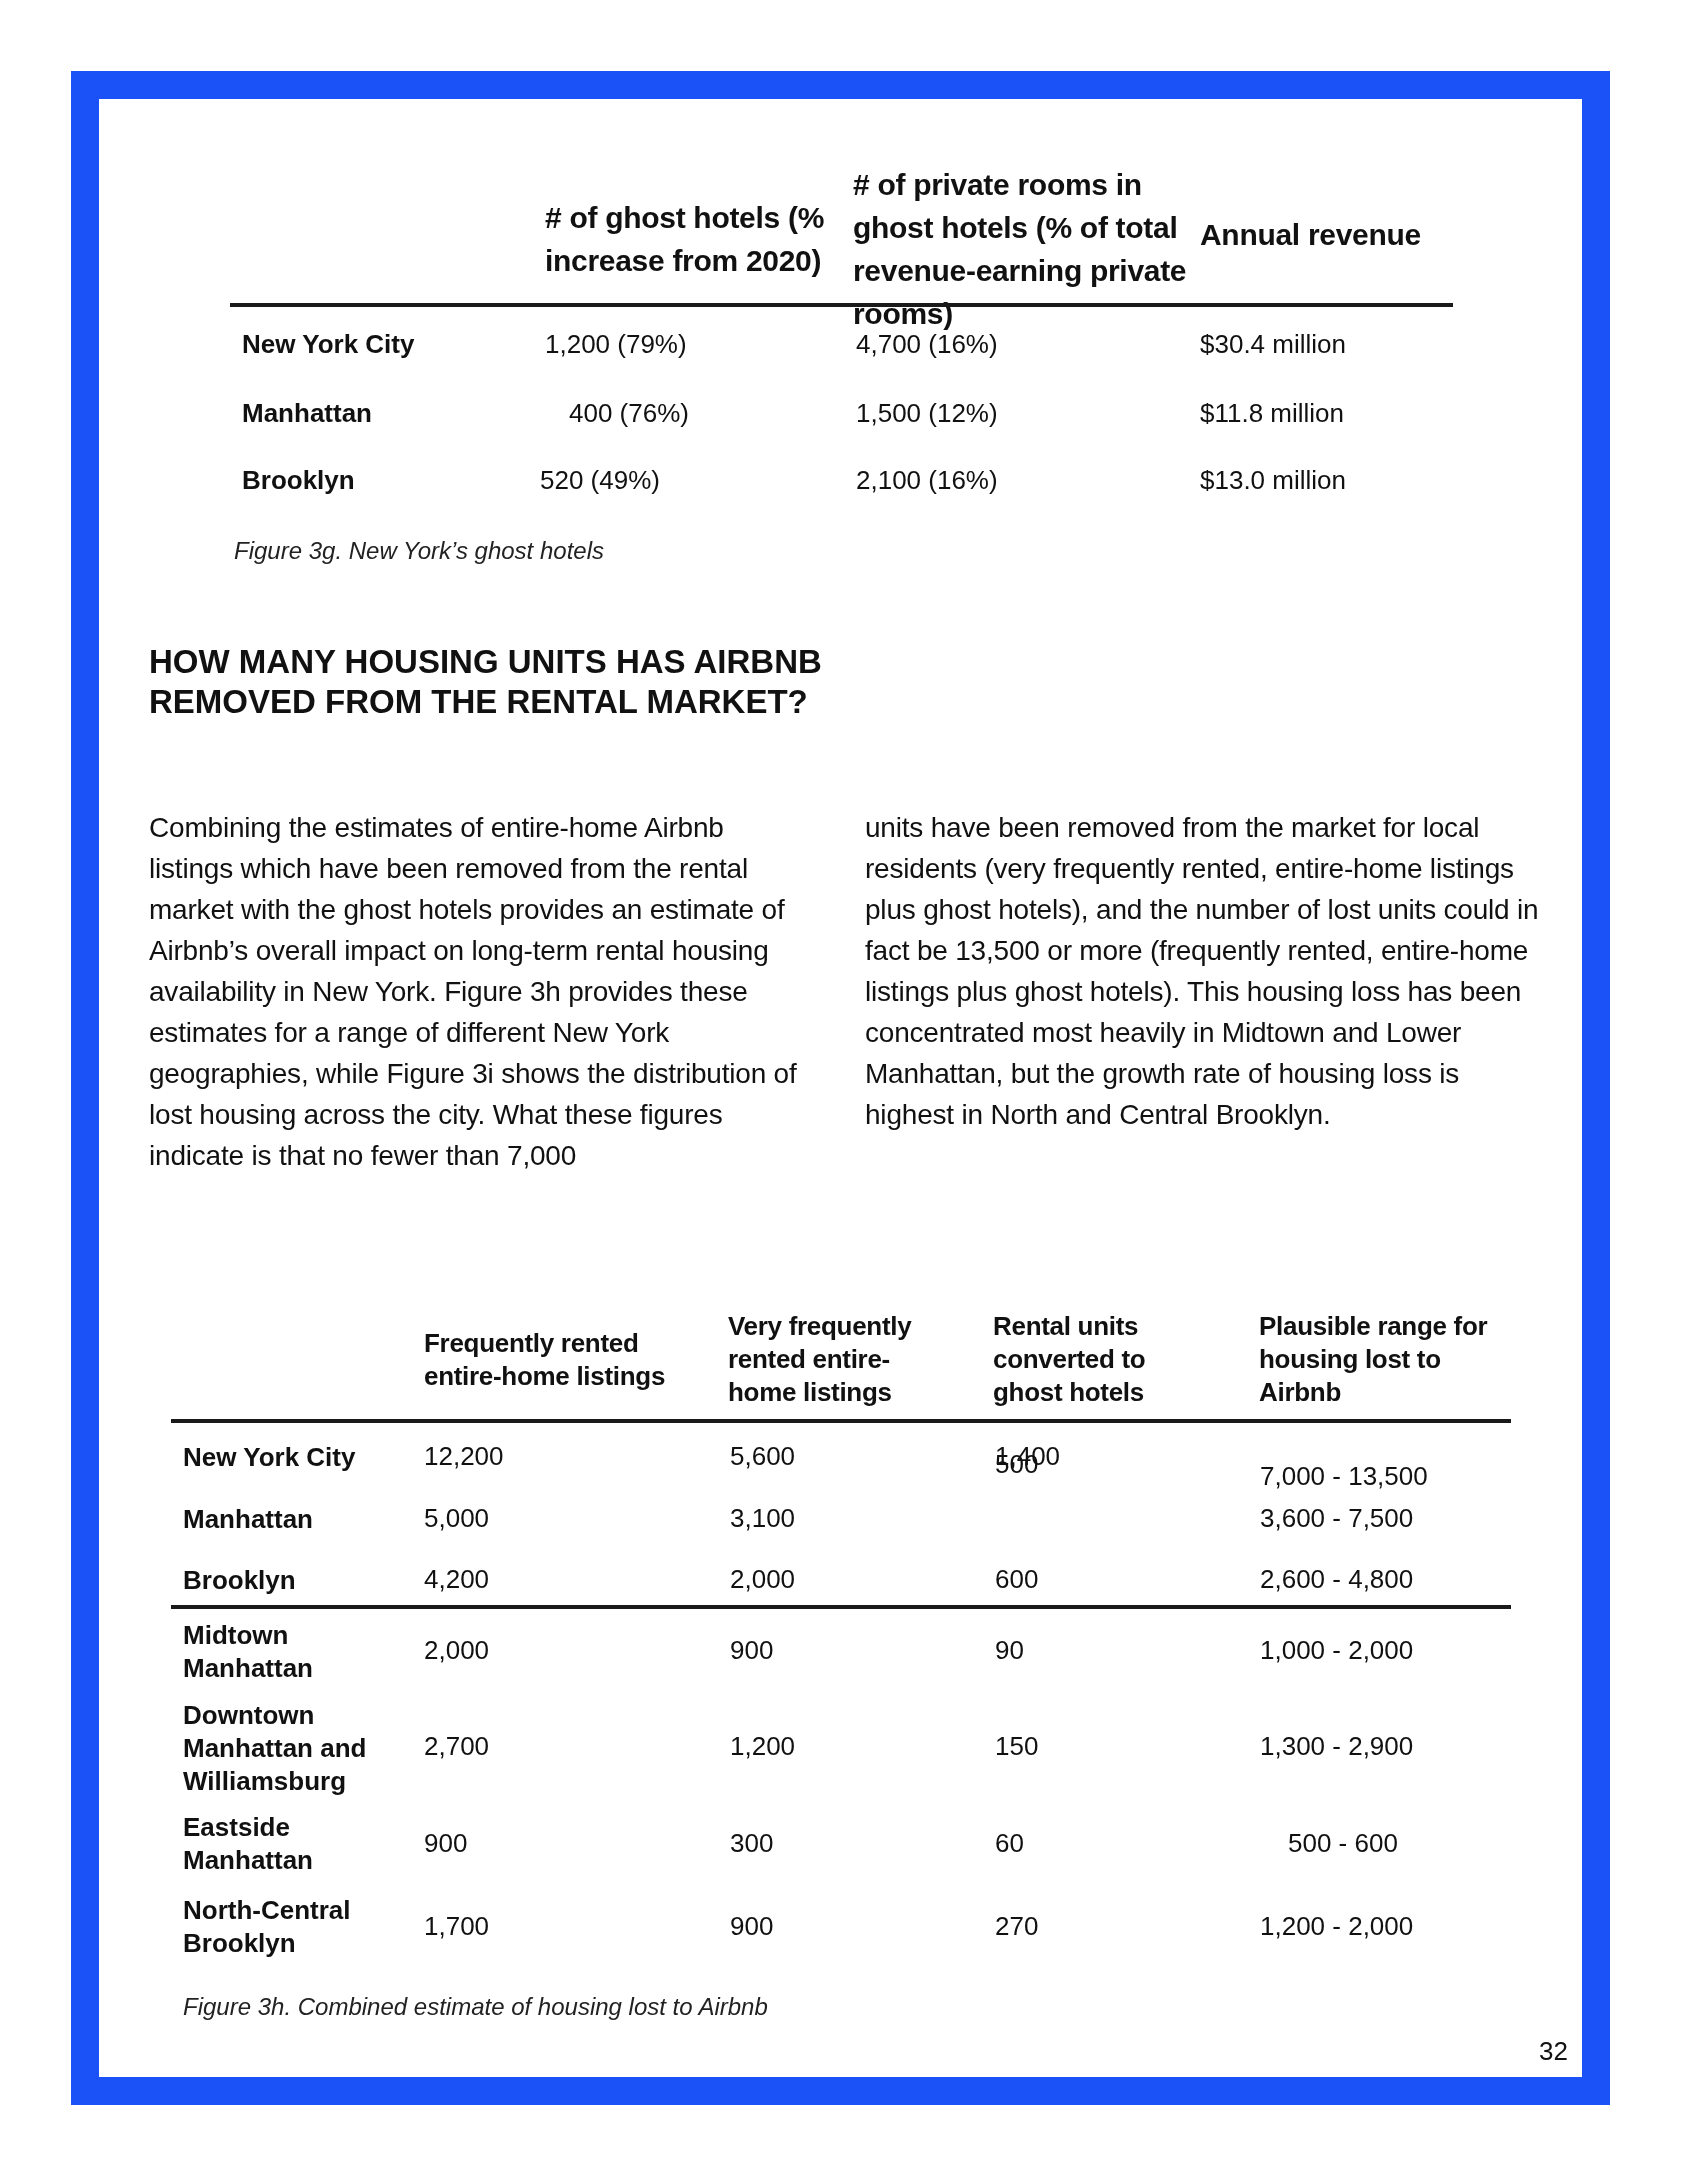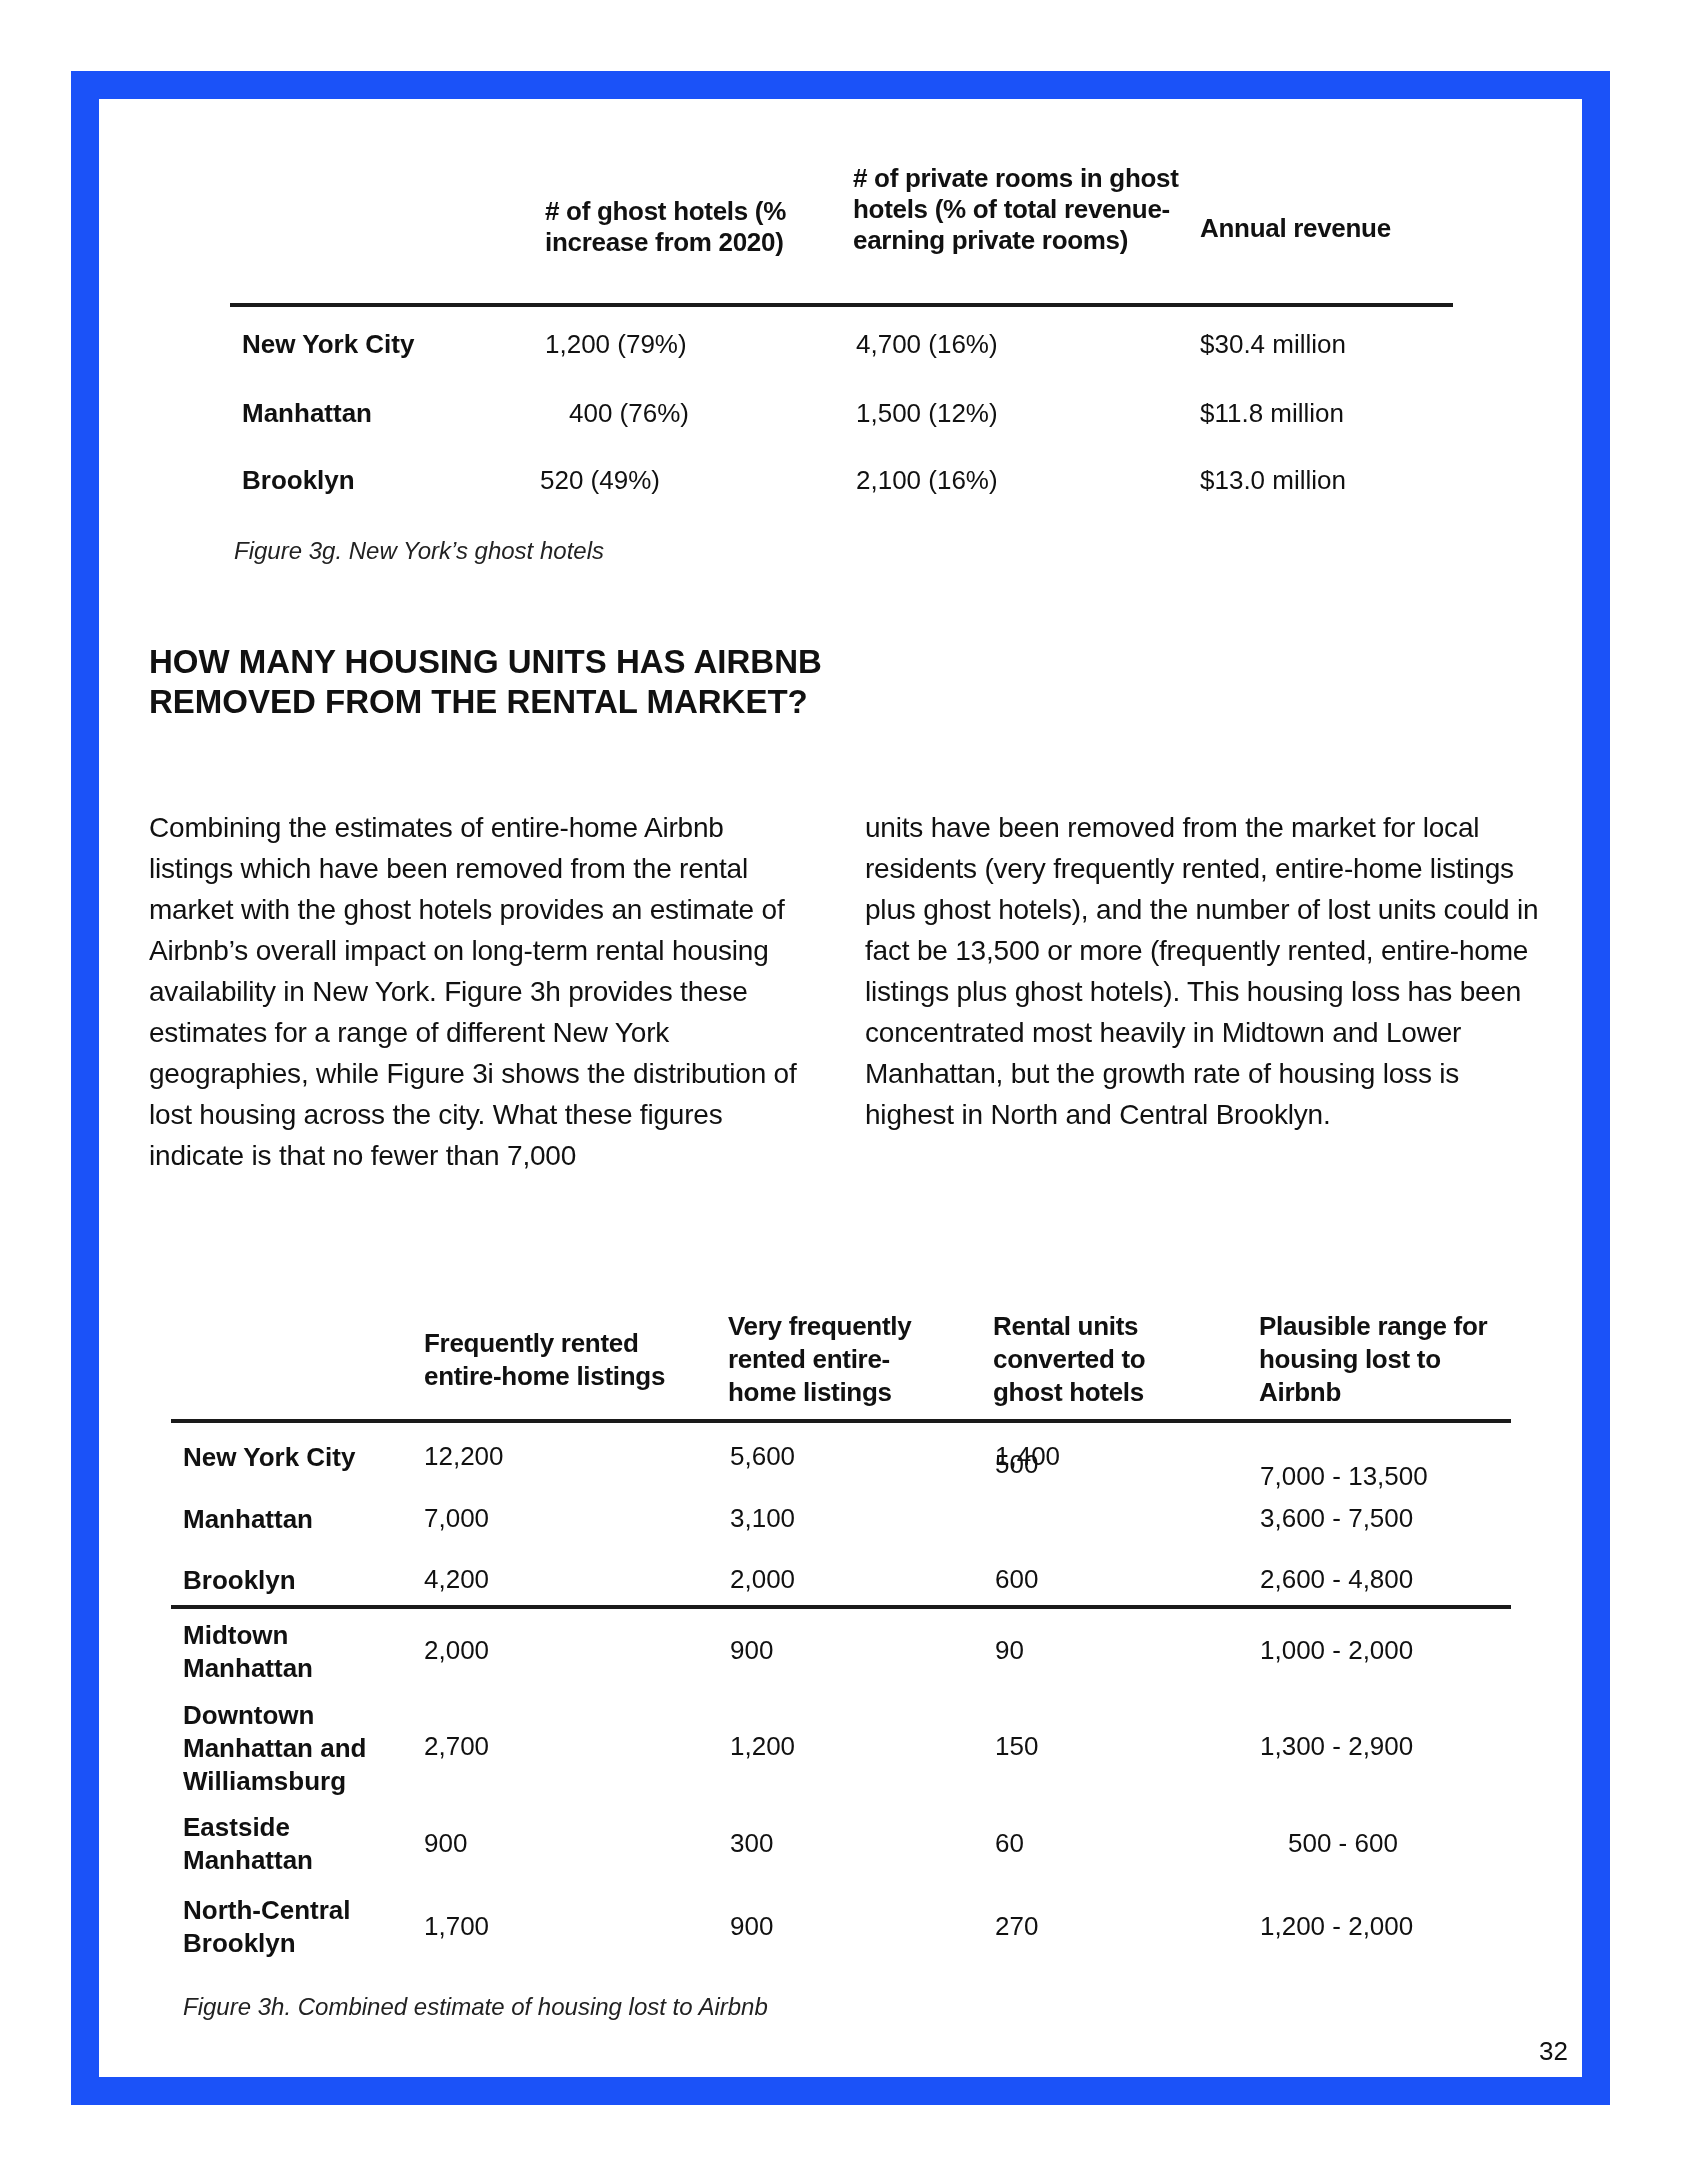--- a/index.html
+++ b/index.html
@@ -3,21 +3,21 @@
 <meta charset="utf-8">
 <style>
   html, body { margin:0; padding:0; background:#ffffff; }
   body { width:1683px; height:2178px; position:relative; overflow:hidden;
          font-family:"Liberation Sans", sans-serif; color:#111; }
   .frame { position:absolute; left:71px; top:71px; width:1539px; height:2034px;
            box-sizing:border-box; border:28px solid #1b52f8; }
   .abs { position:absolute; }
 
   
-  .t1-head { font-weight:bold; font-size:26px; line-height:31px; letter-spacing:-0.3px; }
+  .t1-head { font-weight:bold; font-size:30px; line-height:43px; letter-spacing:-0.3px; }
   .t1-rule { position:absolute; left:230px; width:1223px; top:303px; height:4px; background:#1a1a1a; }
   .t1-rowlabel { font-weight:bold; font-size:26px; }
   .t1-cell { font-size:26px; }
   .caption { font-style:italic; font-size:24px; color:#222; }
 
   
   .section-heading { position:absolute; left:149px; top:642px; width:693px;
      font-weight:bold; font-size:33px; line-height:40px; letter-spacing:0px; }
 
   
@@ -78,21 +78,21 @@
   <div>
     <div class="abs t2-rowlabel" style="left:183px; top:1441px;">New York City</div>
     <div class="abs t2-cell" style="left:424px; top:1441px;">12,200</div>
     <div class="abs t2-cell" style="left:730px; top:1441px;">5,600</div>
     <div class="abs t2-cell" style="left:995px; top:1441px;">1,400</div>
     <div class="abs t2-cell" style="left:1260px; top:1461px;">7,000 - 13,500</div>
   </div>
 
   <div>
     <div class="abs t2-rowlabel" style="left:183px; top:1503px;">Manhattan</div>
-    <div class="abs t2-cell" style="left:424px; top:1503px;">7,000</div>
+    <div class="abs t2-cell" style="left:424px; top:1503px;">5,000</div>
     <div class="abs t2-cell" style="left:730px; top:1503px;">3,100</div>
     <div class="abs t2-cell" style="left:995px; top:1449px;">500</div>
     <div class="abs t2-cell" style="left:1260px; top:1503px;">3,600 - 7,500</div>
   </div>
 
   <div>
     <div class="abs t2-rowlabel" style="left:183px; top:1564px;">Brooklyn</div>
     <div class="abs t2-cell" style="left:424px; top:1564px;">4,200</div>
     <div class="abs t2-cell" style="left:730px; top:1564px;">2,000</div>
     <div class="abs t2-cell" style="left:995px; top:1564px;">600</div>

